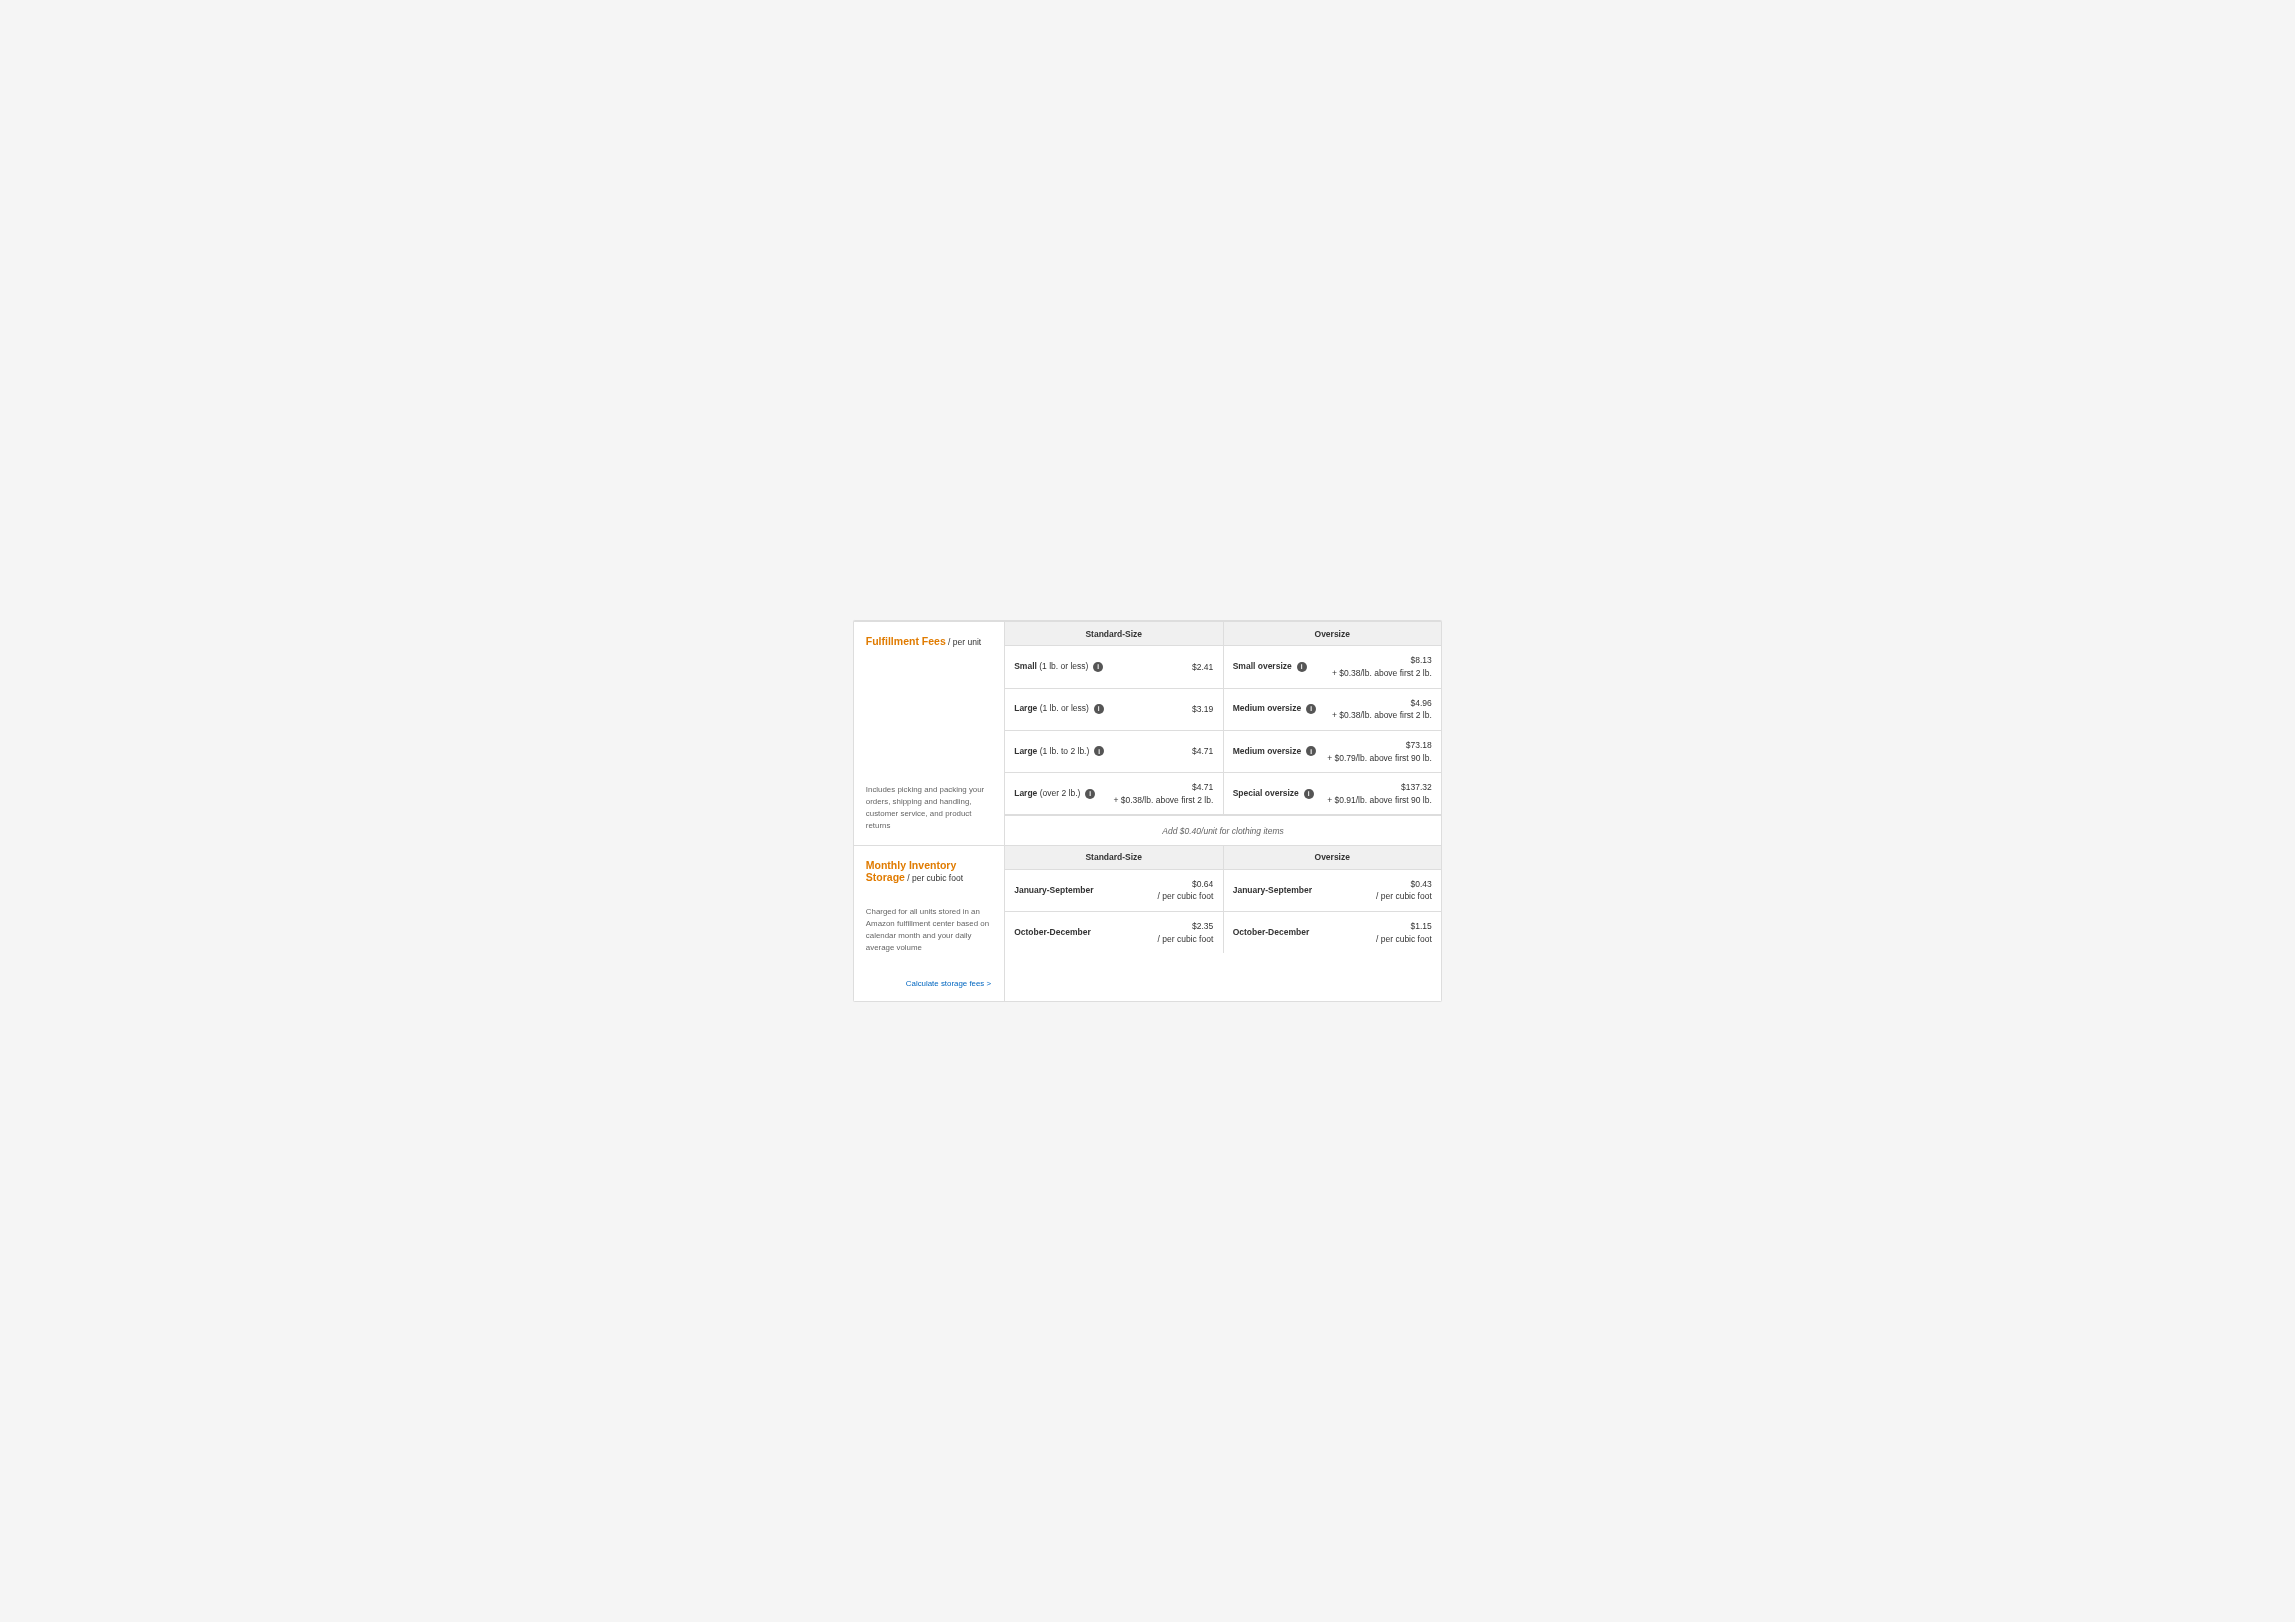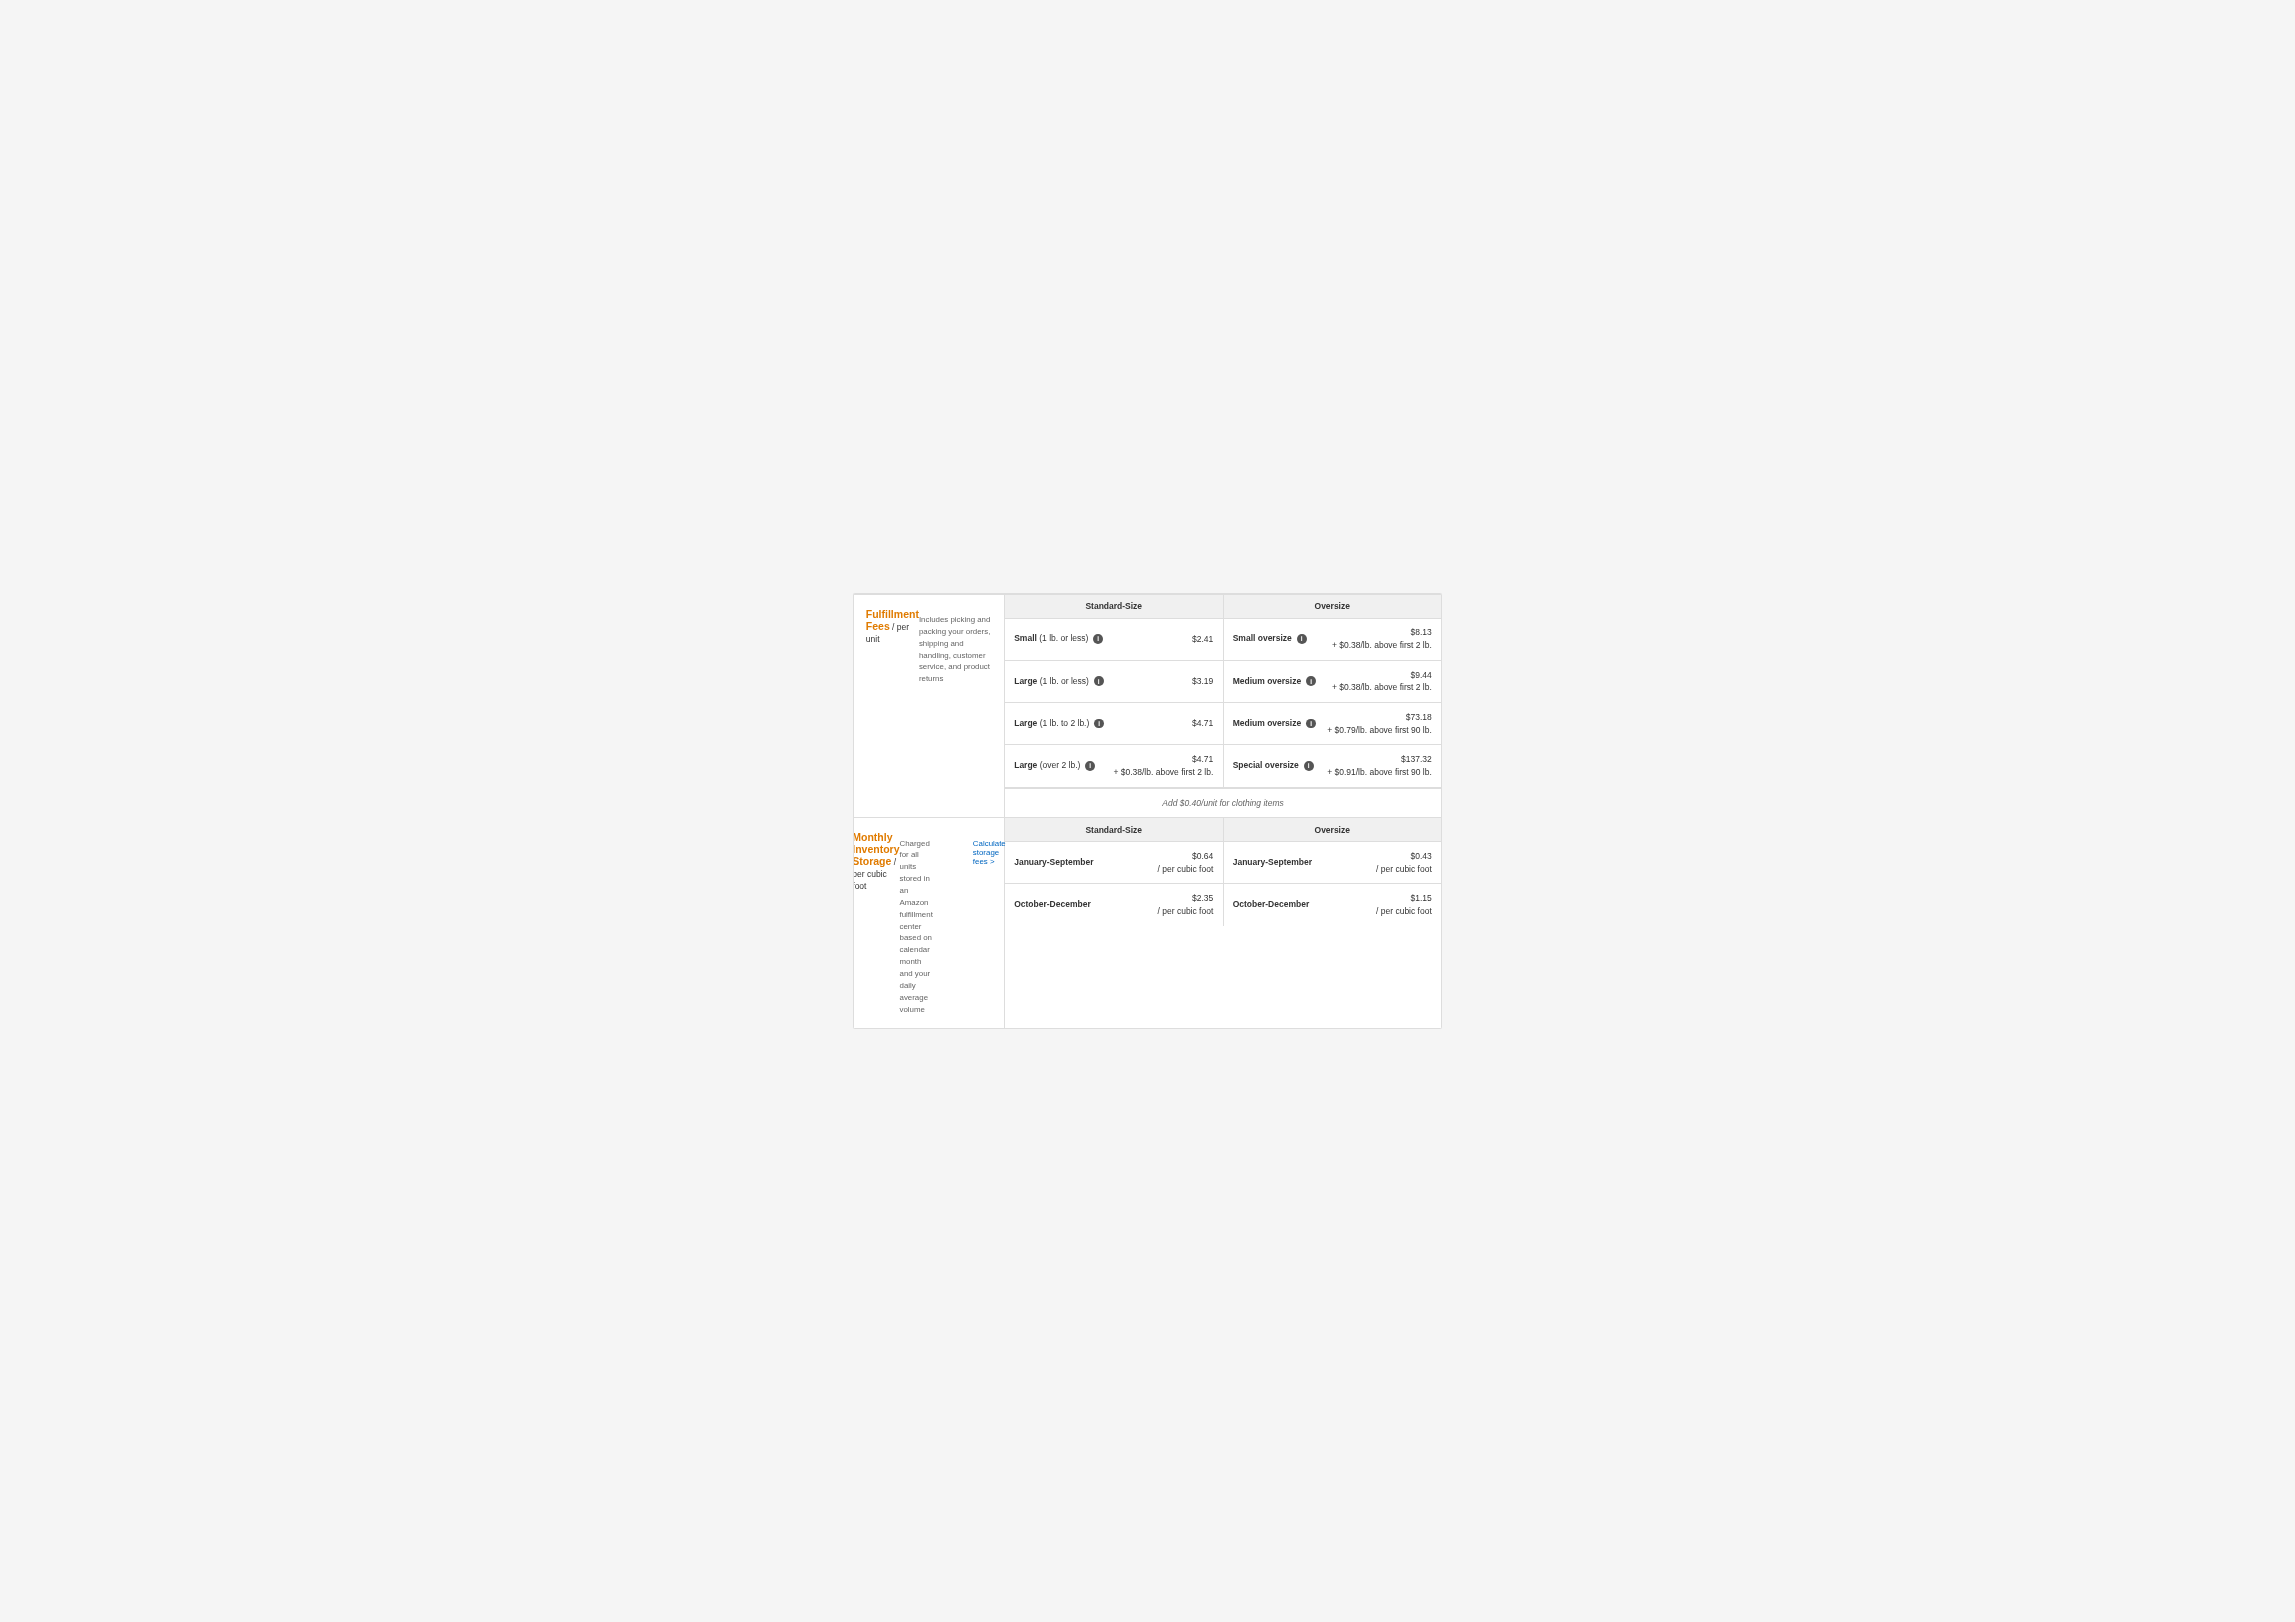--- a/index.html
+++ b/index.html
@@ -32,22 +32,23 @@
       display: flex;
       width: 100%;
       border-top: 0.7px solid #ddd;
     }
     .left-col {
       width: 151px;
       min-width: 151px;
       padding: 13px 11.8px;
       border-right: 0.7px solid #ddd;
       display: flex;
-      flex-direction: row;
-      justify-content: center;
+      flex-direction: column;
+      justify-content: space-between;
+      gap: 17px;
     }
     .left-col .section-title {
       color: #e07b00;
       font-size: 10.5px;
       font-weight: bold;
       margin-bottom: 2.6px;
     }
     .left-col .section-subtitle {
       color: #333;
       font-size: 8.5px;
@@ -193,21 +194,21 @@
             <span class="info-icon">i</span>
           </div>
           <div class="item-price">$3.19</div>
         </div>
         <div class="half-col">
           <div class="item-label">
             <strong>Medium oversize</strong>
             <span class="info-icon">i</span>
           </div>
           <div class="item-price">
-            <span>$9.44</span><br>
+            <span>$4.96</span><br>
             <span>+ $0.38/lb. above first 2 lb.</span>
           </div>
         </div>
       </div>
 
       <div class="data-row">
         <div class="half-col">
           <div class="item-label">
             <strong>Large</strong> (1 lb. to 2 lb.)
             <span class="info-icon">i</span>

